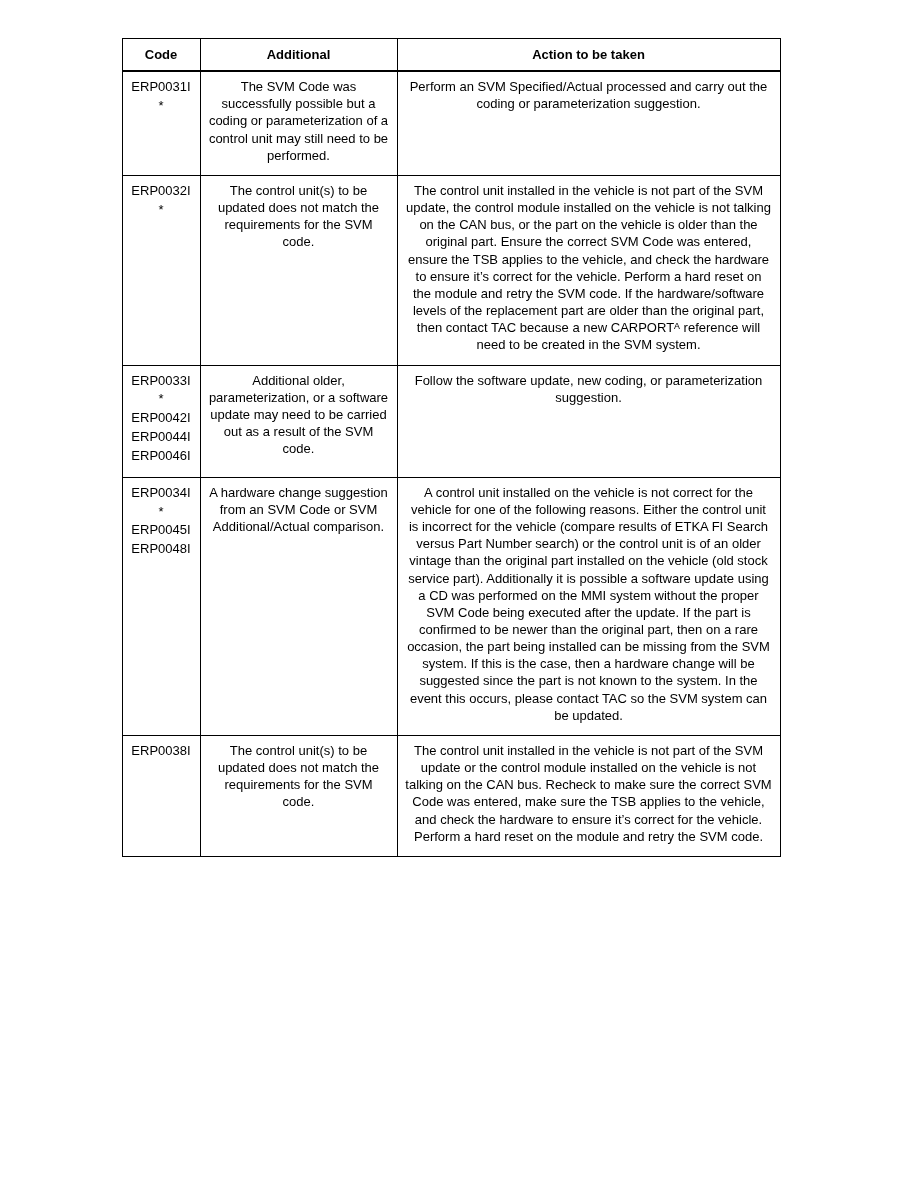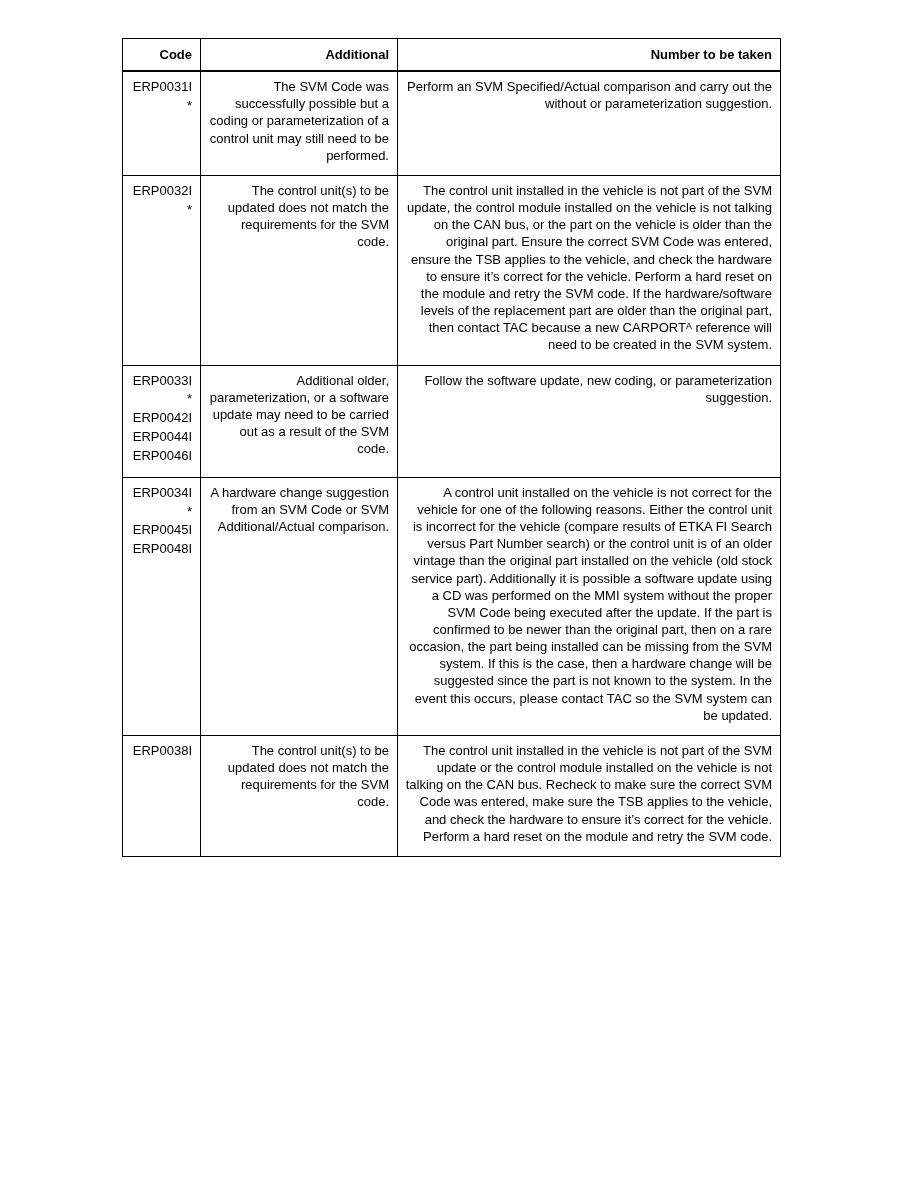--- a/index.html
+++ b/index.html
@@ -22,21 +22,21 @@
     width: 658px;
     border-collapse: collapse;
     table-layout: fixed;
     font-size: 13px;
     line-height: 1.32;
   }
   table.doc-table th,
   table.doc-table td {
     border: 1px solid #000000;
     vertical-align: top;
-    text-align: right;
+    text-align: center;
     padding: 6px 8px 11px 7px;
   }
   table.doc-table th {
     font-weight: bold;
     padding: 7px 8px 7px 7px;
   }
   table.doc-table thead th {
     border-bottom-width: 2px;
   }
   col.col-code   { width: 78px; }
@@ -56,29 +56,29 @@
   <table class="doc-table">
     <colgroup>
       <col class="col-code">
       <col class="col-desc">
       <col class="col-action">
     </colgroup>
     <thead>
       <tr>
         <th><span class="cell-text">Code</span></th>
         <th><span class="cell-text">Additional</span></th>
-        <th><span class="cell-text">Number to be taken</span></th>
+        <th><span class="cell-text">Action to be taken</span></th>
       </tr>
     </thead>
     <tbody>
       <tr>
         <td class="code-col"><span class="cell-text">ERP0031I
 *</span></td>
         <td><span class="cell-text">The SVM Code was successfully possible but a coding or parameterization of a control unit may still need to be performed.</span></td>
-        <td><span class="cell-text">Perform an SVM Specified/Actual comparison and carry out the without or parameterization suggestion.</span></td>
+        <td><span class="cell-text">Perform an SVM Specified/Actual processed and carry out the coding or parameterization suggestion.</span></td>
       </tr>
       <tr>
         <td class="code-col"><span class="cell-text">ERP0032I
 *</span></td>
         <td><span class="cell-text">The control unit(s) to be updated does not match the requirements for the SVM code.</span></td>
         <td><span class="cell-text">The control unit installed in the vehicle is not part of the SVM update, the control module installed on the vehicle is not talking on the CAN bus, or the part on the vehicle is older than the original part. Ensure the correct SVM Code was entered, ensure the TSB applies to the vehicle, and check the hardware to ensure it’s correct for the vehicle. Perform a hard reset on the module and retry the SVM code. If the hardware/software levels of the replacement part are older than the original part, then contact TAC because a new CARPORTᴬ reference will need to be created in the SVM system.</span></td>
       </tr>
       <tr>
         <td class="code-col"><span class="cell-text">ERP0033I
 *

